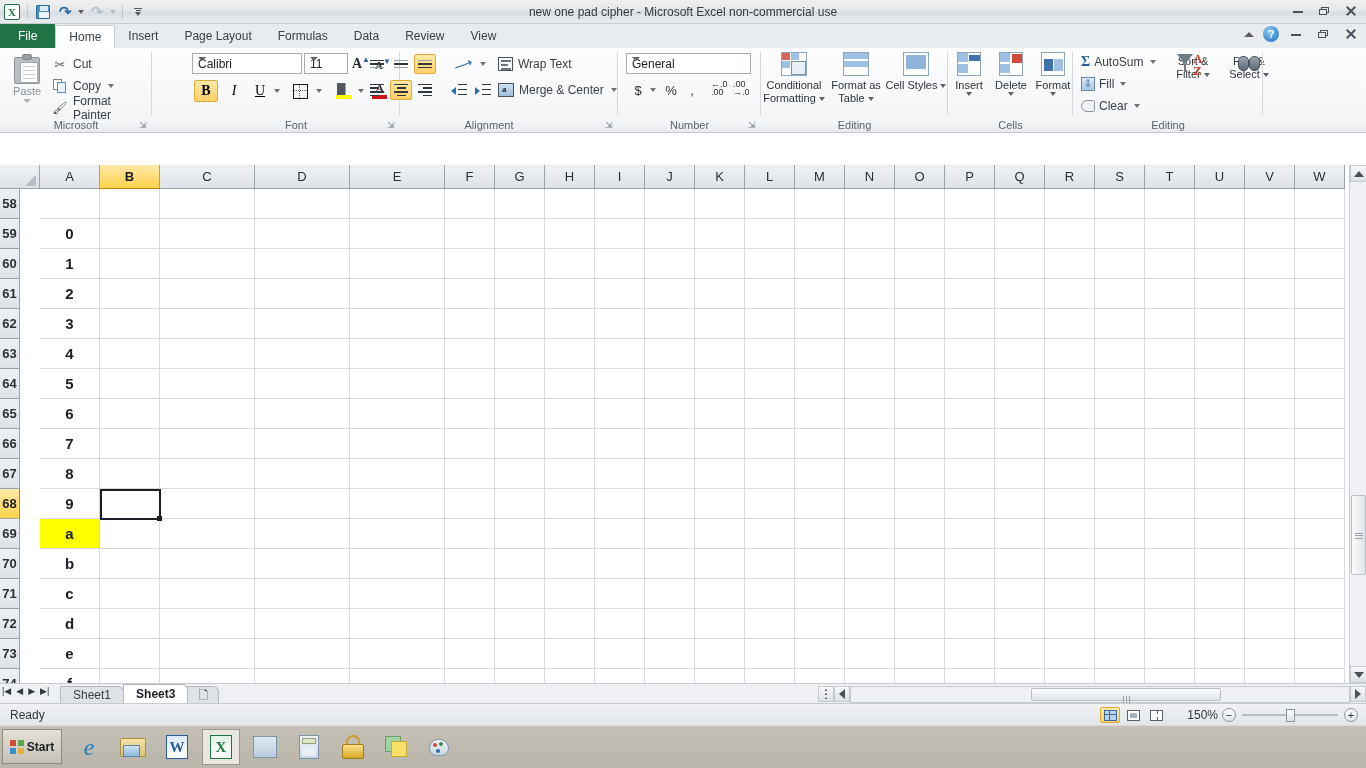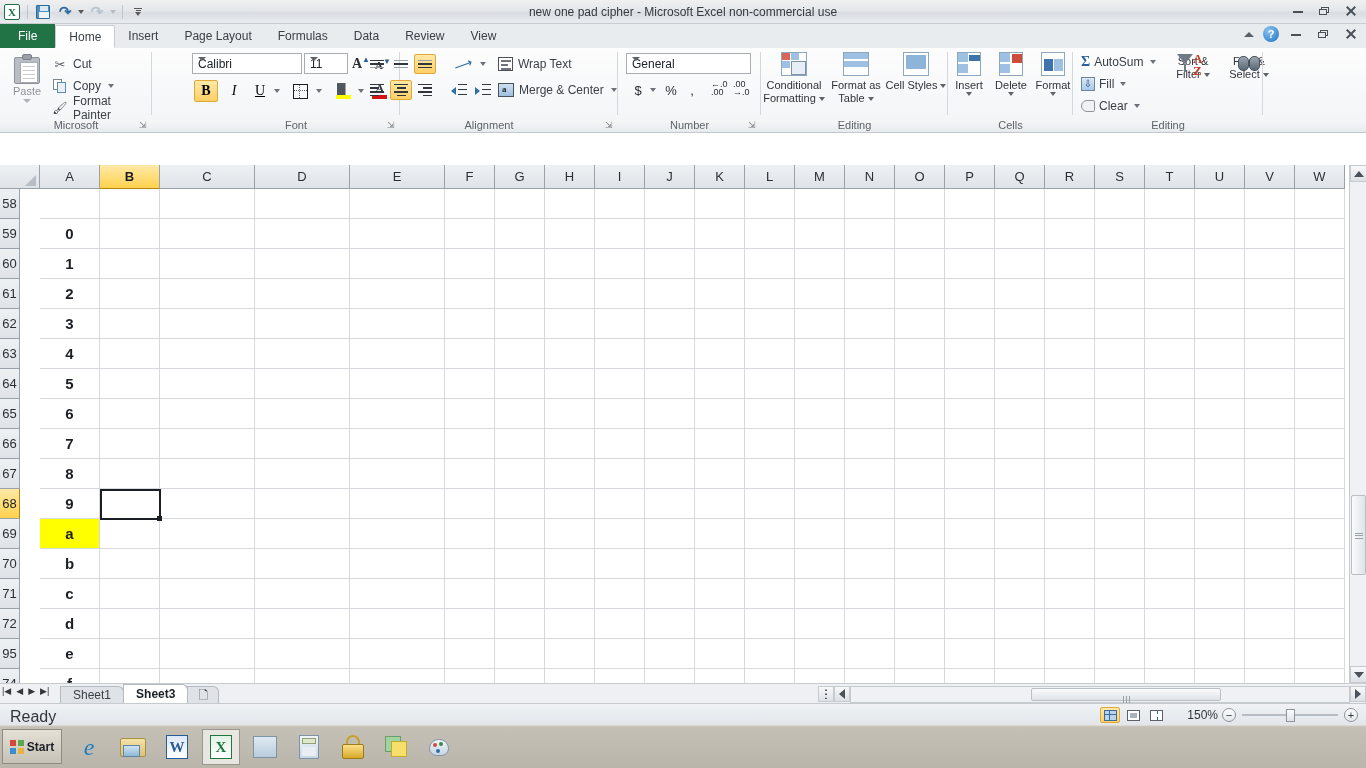--- a/index.html
+++ b/index.html
@@ -171,21 +171,21 @@
   .fb-caret { position:absolute; right:2px; top:12px; width:14px;height:14px; display:flex;align-items:center;justify-content:center;}
 
   
   .gridwrap { position:absolute; left:0; top:165px; width:1366px; height:518px; background:#fff; }
   .corner { position:absolute; left:0; top:0; width:40px; height:24px; background:linear-gradient(#eef1f4,#dfe3e8); border-right:1px solid #9aa2aa; border-bottom:1px solid #9aa2aa;}
   .corner .tri{ position:absolute; right:3px; bottom:2px; width:0;height:0;border-left:11px solid transparent;border-bottom:11px solid #b7bec5;}
   .colhdr { position:absolute; left:40px; top:0; height:24px; right:17px; display:flex; overflow:hidden;}
   .ch { height:24px; line-height:23px; text-align:center; font-size:13px; color:#2b3035;
         background:linear-gradient(#eef1f4,#dfe3e8); border-right:1px solid #9aa2aa; border-bottom:1px solid #9aa2aa;}
   .ch.sel { background:linear-gradient(#ffe9a8,#ffd24d); border-bottom:1px solid #b8860b; font-weight:bold; color:#1b1f24;}
-  .rowhdr { position:absolute; left:0; top:24px; width:20px; bottom:0; overflow:hidden;}
+  .rowhdr { position:absolute; left:0; top:24px; width:20px; bottom:0; overflow:hidden;font-weight:bold;}
   .rh { height:30px; line-height:29px; text-align:center; font-size:13px; color:#2b3035;
         background:linear-gradient(#eef1f4,#dfe3e8); border-right:1px solid #9aa2aa; border-bottom:1px solid #9aa2aa;}
   .rh.sel { background:linear-gradient(#ffe9a8,#ffd24d); border-right:1px solid #b8860b; color:#1b1f24;}
   .cells { position:absolute; left:40px; top:24px; right:17px; bottom:0; overflow:hidden; background:#fff; }
   .row { display:flex; height:30px; }
   .cell { border-right:1px solid #d6dade; border-bottom:1px solid #d6dade; font-size:15px; color:#1b1f24;
           display:flex; align-items:center; justify-content:center; font-weight:bold; }
   .cell.hl { background:#ffff00; }
   .selbox { position:absolute; border:2px solid #1b1f24; pointer-events:none; }
   .selbox .handle{ position:absolute; right:-3px; bottom:-3px; width:5px;height:5px; background:#1b1f24;}
@@ -213,21 +213,21 @@
   .stab.newsheet{ padding:0 10px; }
   .hsb { position:absolute; right:0; top:0; height:20px; width:548px; display:flex; align-items:center; }
   .hsb .track{ position:relative; flex:1; height:17px; background:#eff1f4; border:1px solid #c6cbd0;}
   .hsb .thumb{ position:absolute; left:180px; top:1px; width:190px; height:13px; background:linear-gradient(#fafbfc,#dfe3e8); border:1px solid #b9bfc5;border-radius:2px;}
   .hsb .thumb .grip{ position:absolute; left:50%; margin-left:-4px; top:3px; }
   .hsb .thumb .grip i{ display:inline-block;width:1px;height:7px;background:#9aa2aa;margin:0 1px;}
   .hsb .sq{ width:16px;height:16px; background:linear-gradient(#f7f8fa,#dde1e6); border:1px solid #c6cbd0; display:flex;align-items:center;justify-content:center;}
 
   
   .statusbar { position:absolute; left:0; top:703px; width:1366px; height:22px; background:linear-gradient(#f0f2f5,#e2e6ea); border-top:1px solid #c6cbd0;}
-  .st-ready{ position:absolute; left:10px; top:4px; font-size:16px; color:#31373d;}
+  .st-ready{ position:absolute; left:10px; top:4px; font-size:12px; color:#31373d;}
   .st-views{ position:absolute; right:200px; top:3px; display:flex; gap:3px; }
   .vbtn{ width:20px;height:16px; border:1px solid transparent; display:flex;align-items:center;justify-content:center;}
   .vbtn.on{ background:linear-gradient(#ffe9a8,#ffd066); border:1px solid #e0a93a; border-radius:2px;}
   .vb-grid{ width:13px;height:11px; border:1px solid #3c6a9a; background:#b9d4ec; position:relative;}
   .vb-grid:before{content:"";position:absolute;left:4px;top:0;bottom:0;border-left:1px solid #3c6a9a;}
   .vb-grid:after{content:"";position:absolute;top:3px;left:0;right:0;border-top:1px solid #3c6a9a;}
   .vb-page{ width:13px;height:11px;border:1px solid #5a6168;background:#fff;position:relative;}
   .vb-page:before{content:"";position:absolute;left:2px;top:2px;right:2px;bottom:2px;background:#aab3bb;}
   .vb-brk{ width:13px;height:11px;border:1px solid #5a6168;background:#fff;position:relative;}
   .vb-brk:before{content:"";position:absolute;left:6px;top:0;bottom:0;border-left:1px dashed #2f6ea5;}
@@ -702,21 +702,21 @@
         <div class="rh">63</div>
         <div class="rh">64</div>
         <div class="rh">65</div>
         <div class="rh">66</div>
         <div class="rh">67</div>
         <div class="rh sel">68</div>
         <div class="rh">69</div>
         <div class="rh">70</div>
         <div class="rh">71</div>
         <div class="rh">72</div>
-        <div class="rh">95</div>
+        <div class="rh">73</div>
         <div class="rh">74</div>
       </div>
     <div class="cells">
 
     <div class="row">
           <div class="cell" style="width: 60px; min-width: 60px;"></div>
           <div class="cell" style="width: 60px; min-width: 60px;"></div>
           <div class="cell" style="width: 95px; min-width: 95px;"></div>
           <div class="cell" style="width: 95px; min-width: 95px;"></div>
           <div class="cell" style="width: 95px; min-width: 95px;"></div>

